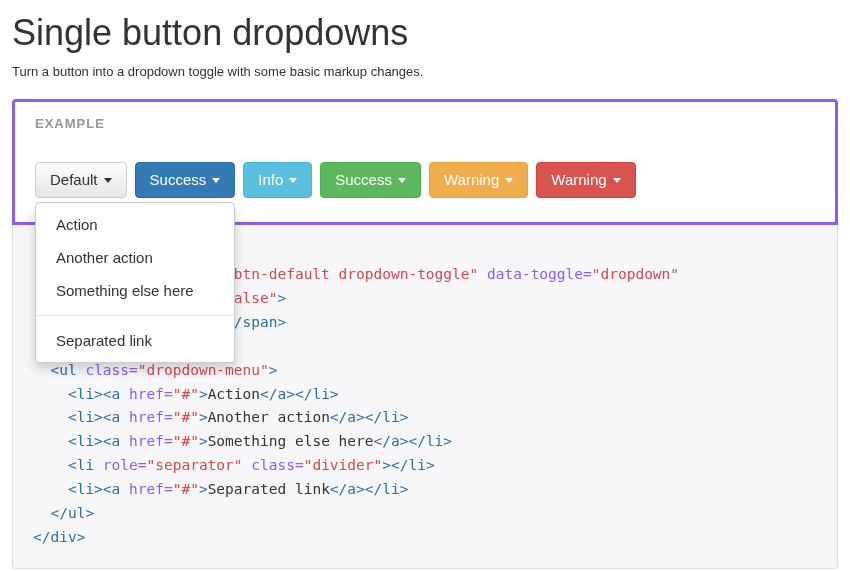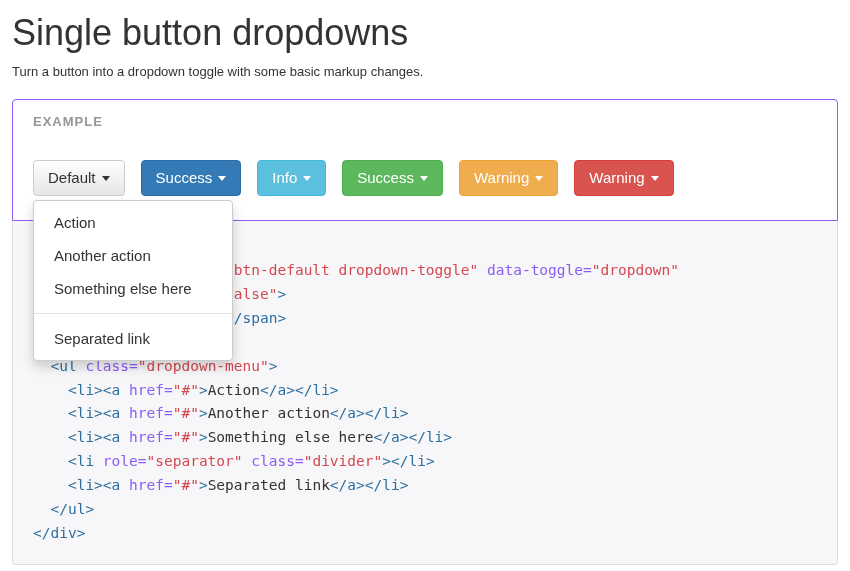--- a/index.html
+++ b/index.html
@@ -14,39 +14,39 @@
     font-size: 36px;
     font-weight: 500;
     margin-bottom: 10px;
     color: #333;
   }
   p.lead {
     font-size: 13px;
     margin-bottom: 20px;
   }
   .example-panel {
-    border: 1px solid #8b5cf6;
+    border: 3px solid #8b5cf6;
     border-radius: 4px 4px 0 0;
     padding: 24px 20px 24px 20px;
     position: relative;
   }
   .example-label {
     position: absolute;
     top: 14px;
     left: 20px;
     font-size: 13px;
     font-weight: 700;
     color: #969696;
     letter-spacing: 1px;
     text-transform: uppercase;
   }
   .btn-row {
     margin-top: 36px;
     display: flex;
-    gap: 16px;
+    gap: 8px;
     align-items: center;
   }
   .btn-group { position: relative; display: inline-block; }
   .btn {
     display: inline-flex;
     align-items: center;
     gap: 6px;
     padding: 8px 14px;
     font-size: 15px;
     border-radius: 4px;

